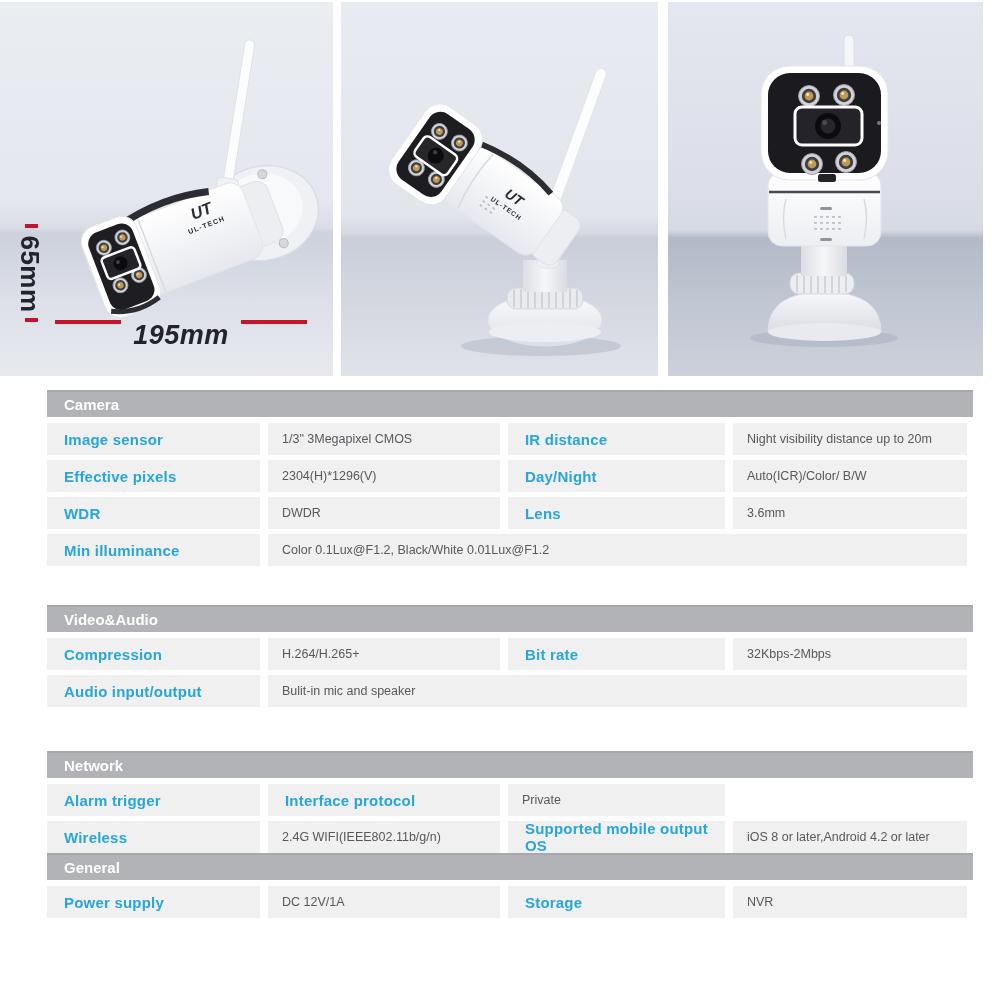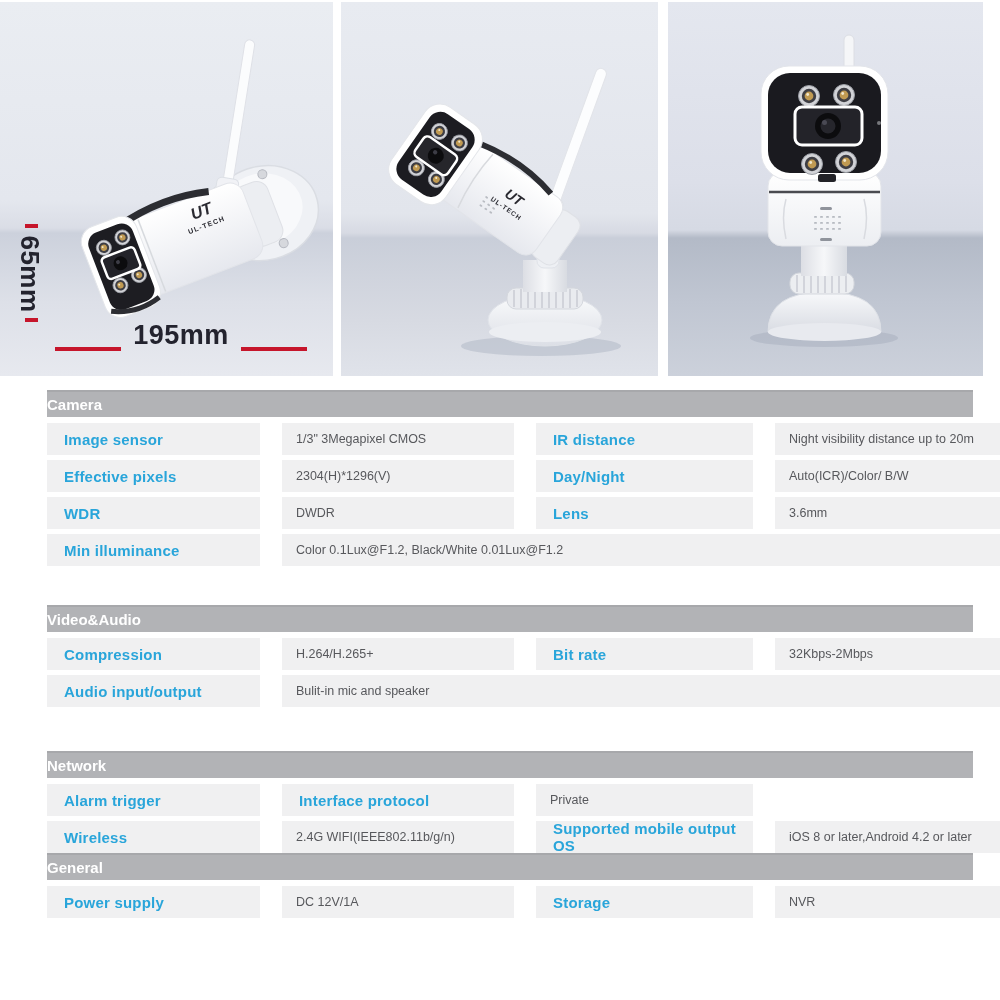--- a/index.html
+++ b/index.html
@@ -23,34 +23,34 @@
   svg text { font-family:"Liberation Sans", sans-serif; }
 
   
   .dim-dash { position:absolute; width:13px; height:4px; background:#c6152b; }
   .dash-top    { left:25px; top:222px; }
   .dash-bottom { left:25px; top:316px; }
   .dim-v-label { position:absolute; left:-14px; top:258px; width:90px; height:28px;
     text-align:center; transform:rotate(90deg); font-size:26px; font-weight:bold;
     color:#23232e; letter-spacing:.5px; }
   .dim-length { position:absolute; left:55px; top:318px; width:252px;
-    display:flex; align-items:flex-end; }
+    display:flex; align-items:flex-start;font-style:italic; }
   .dim-line { flex:1; height:4px; background:#c6152b; }
   .dim-h-label { padding:0 12px; font-size:27px; font-weight:bold; color:#23232e; letter-spacing:.5px; }
 
   
   .specs { position:absolute; left:47px; top:390px; width:926px; }
   .spec + .spec-2 { margin-top:39px; }
   .spec + .spec-3 { margin-top:44px; }
   .spec + .spec-4 { }
   .spec-header { height:27px; line-height:25px; background:#b2b3b6;
     border-top:2px solid #a7a8ab; box-sizing:border-box;
-    color:#ffffff; font-size:15px; font-weight:bold; }
+    color:#ffffff; font-size:15px; font-weight:bold; padding-left:17px; }
   .spec-header { margin-bottom:6px; }
-  .spec-row { display:grid; grid-template-columns:213px 232px 217px 234px; column-gap:22px; }
+  .spec-row { display:grid; grid-template-columns:213px 232px 217px 234px; column-gap:8px; }
   .spec-row + .spec-row { margin-top:5px; }
   .cell { background:#f0f0f1; height:32px; display:flex; align-items:center; box-sizing:border-box; }
   .cell.label { color:#29a5da; font-size:15px; font-weight:600; padding-left:17px; letter-spacing:.2px; }
   .cell.value { color:#57585c; font-size:12.5px; padding-left:14px; }
   .cell.span3 { grid-column:2 / 5; }
 </style>
 </head>
 <body>
 
 <div class="page">

